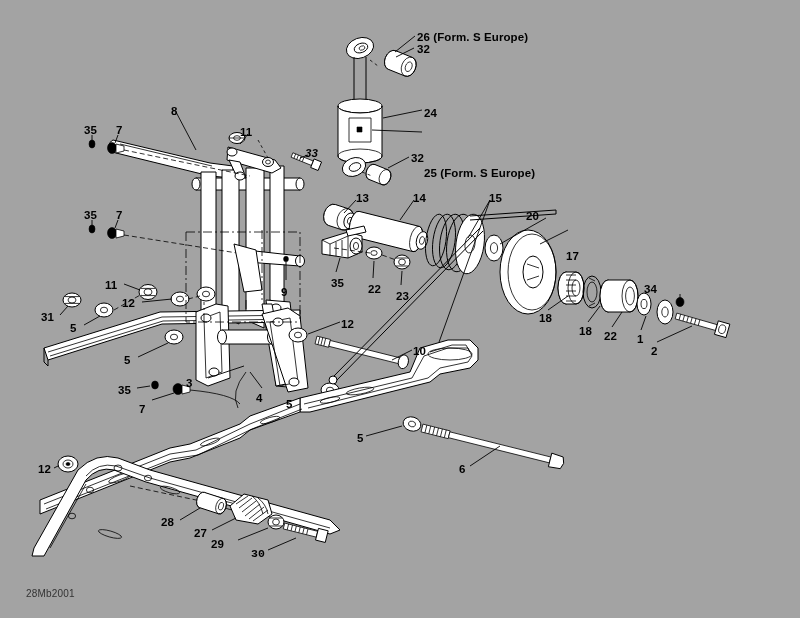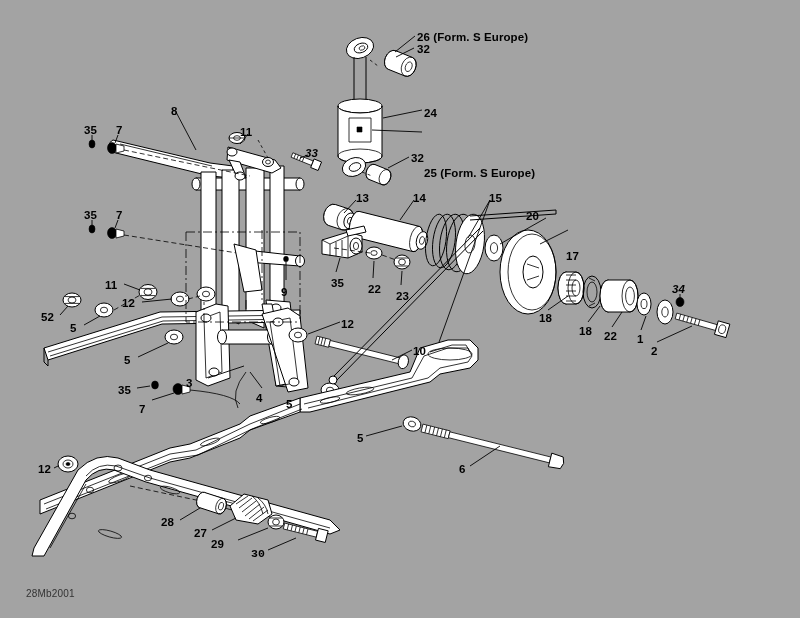--- a/index.html
+++ b/index.html
@@ -518,25 +518,25 @@
   <div class="callout" style="left:526px;top:210px;">20</div>
   <div class="callout" style="left:566px;top:222px;margin-top:28px;">17</div>
   <div class="callout" style="left:331px;top:277px;">35</div>
   <div class="callout" style="left:368px;top:283px;">22</div>
   <div class="callout" style="left:396px;top:290px;">23</div>
   <div class="callout" style="left:539px;top:312px;text-align:right;">18</div>
   <div class="callout" style="left:579px;top:325px;">18</div>
   <div class="callout" style="left:604px;top:330px;">22</div>
   <div class="callout" style="left:637px;top:333px;">1</div>
   <div class="callout" style="left:651px;top:345px;">2</div>
-  <div class="callout" style="left:672px;top:283px;font-style:italic;">34</div>
+  <div class="callout" style="left:644px;top:283px;">34</div>
   <div class="callout" style="left:281px;top:286px;">9</div>
   <div class="callout" style="left:105px;top:279px;">11</div>
   <div class="callout" style="left:122px;top:297px;">12</div>
-  <div class="callout" style="left:41px;top:311px;">52</div>
+  <div class="callout" style="left:41px;top:311px;">31</div>
   <div class="callout" style="left:70px;top:322px;">5</div>
   <div class="callout" style="left:341px;top:318px;">12</div>
   <div class="callout" style="left:124px;top:354px;">5</div>
   <div class="callout" style="left:413px;top:345px;">10</div>
   <div class="callout" style="left:186px;top:377px;">3</div>
   <div class="callout" style="left:256px;top:392px;">4</div>
   <div class="callout" style="left:286px;top:398px;">5</div>
   <div class="callout" style="left:118px;top:384px;">35</div>
   <div class="callout" style="left:139px;top:403px;">7</div>
   <div class="callout" style="left:357px;top:432px;">5</div>

